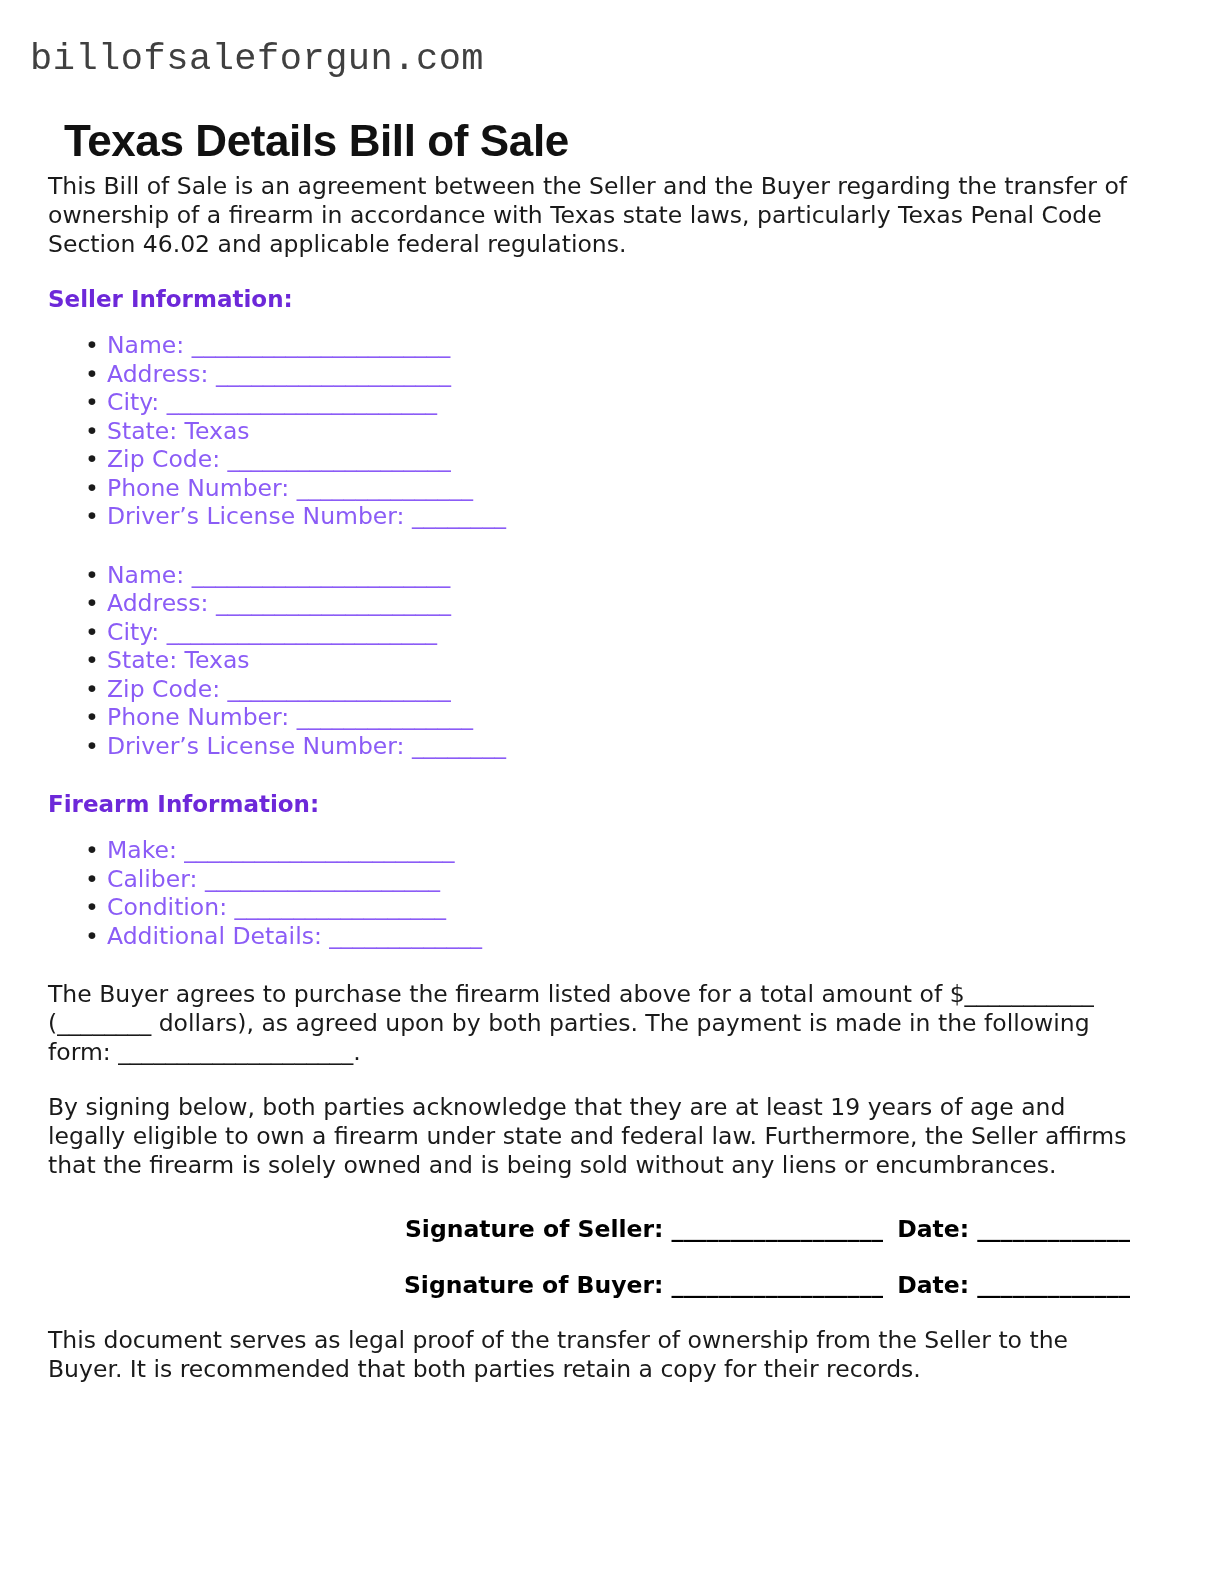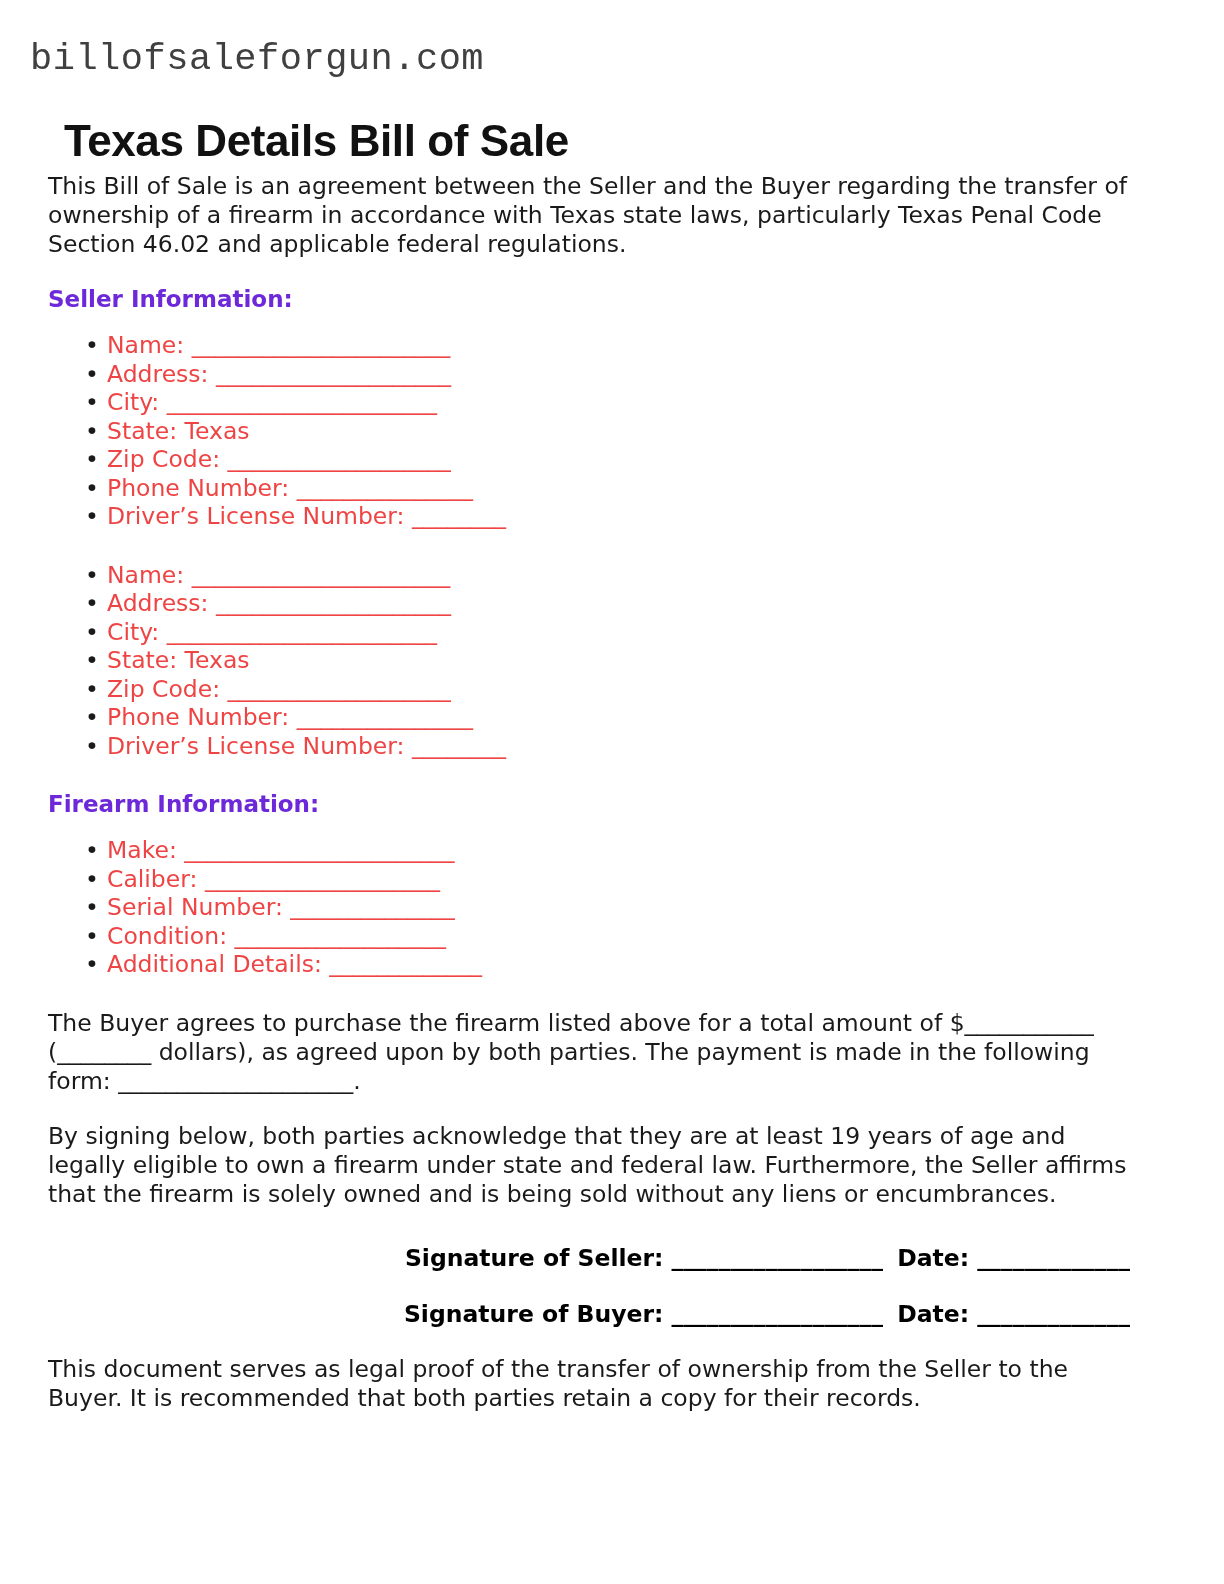--- a/index.html
+++ b/index.html
@@ -74,21 +74,21 @@
 
   ul.field-list {
     margin: 0 0 30px 0;
     padding: 0 0 0 59px;
     list-style: none;
   }
   ul.field-list li {
     position: relative;
     font-size: 23.5px;
     line-height: 28.5px;
-    color: #ef4444;
+    color: #8b5cf6;
     white-space: nowrap;
     font-family: "DejaVu Sans", sans-serif;
   }
   ul.field-list li::before {
     content: "\2022";
     position: absolute;
     left: -22px;
     top: 0;
     font-size: 23.5px;
     line-height: 28.5px;
@@ -140,21 +140,20 @@
       <li>State: Texas</li>
       <li>Zip Code: ___________________</li>
       <li>Phone Number: _______________</li>
       <li>Driver’s License Number: ________</li>
     </ul>
 
     <h2 class="section-heading">Firearm Information:</h2>
     <ul class="field-list">
       <li>Make: _______________________</li>
       <li>Caliber: ____________________</li>
-      <li>Serial Number: ______________</li>
       <li>Condition: __________________</li>
       <li>Additional Details: _____________</li>
     </ul>
 
     <p class="para">The Buyer agrees to purchase the firearm listed above for a total amount of $___________ (________ dollars), as agreed upon by both parties. The payment is made in the following form: ____________________.</p>
 
     <p class="para">By signing below, both parties acknowledge that they are at least 19 years of age and legally eligible to own a firearm under state and federal law. Furthermore, the Seller affirms that the firearm is solely owned and is being sold without any liens or encumbrances.</p>
 
     <div class="spacer-sm"></div>
 

